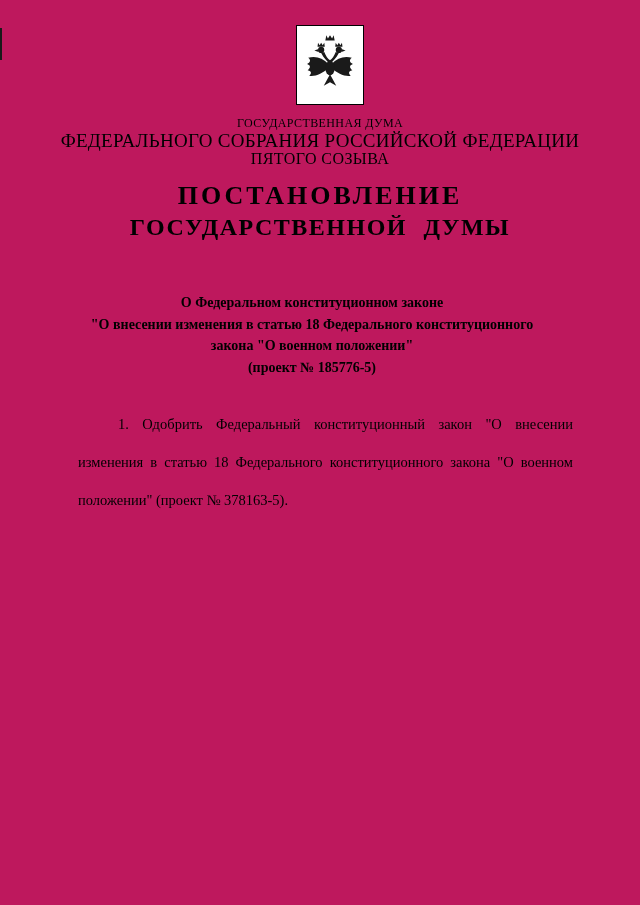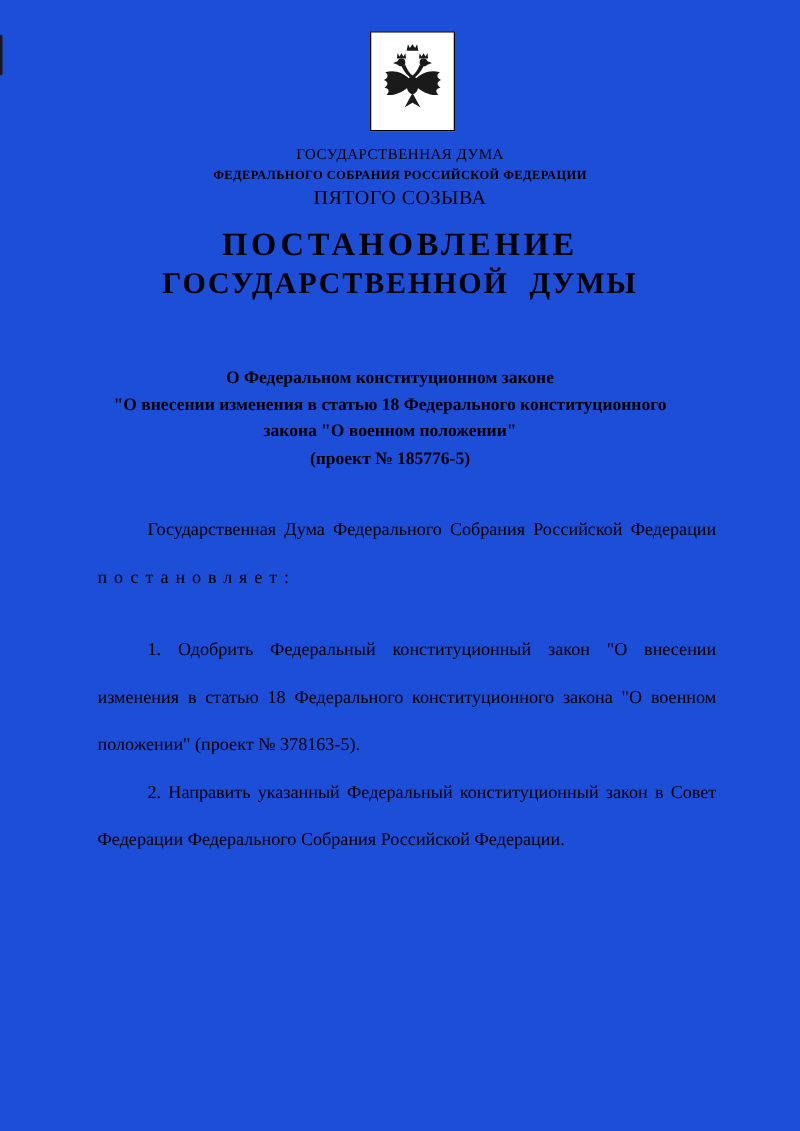--- a/index.html
+++ b/index.html
@@ -5,21 +5,21 @@
   * { margin: 0; padding: 0; box-sizing: border-box; }
   html, body { background: #ffffff; }
   body {
     width: 640px;
     height: 905px;
     position: relative;
     font-family: "Liberation Serif", serif;
     color: #000;
     overflow: hidden;
   }
-  .page { position: absolute; inset: 0; background: #1d4ed8; }
+  .page { position: absolute; inset: 0; background: #be185d; }
 
   .scan-artifact {
     position: absolute;
     left: 0; top: 28px;
     width: 2px; height: 32px;
     background: #1a1a1a;
   }
 
   .emblem-box {
     position: absolute;
@@ -33,21 +33,21 @@
   }
   .emblem-box svg { display: block; }
 
   .header-block {
     position: absolute;
     left: 0; right: 0;
     top: 114px;
     text-align: center;
   }
   .header-line1 { font-size: 12px;   letter-spacing: 0.4px; line-height: 18px; }
-  .header-line2 { font-size: 10px; letter-spacing: 0.3px; line-height: 18px; font-weight: bold; }
+  .header-line2 { font-size: 19px; letter-spacing: 0.3px; line-height: 18px; }
   .header-line3 { font-size: 16px;   letter-spacing: 0.4px; line-height: 18px; }
 
   .title-block {
     position: absolute;
     left: 0; right: 0;
     top: 181px;
     text-align: center;
   }
   .title-line1 {
     font-size: 26px;
@@ -135,18 +135,16 @@
   </div>
 
   <div class="subject-block">
     <div>О Федеральном конституционном законе</div>
     <div>"О внесении изменения в статью 18 Федерального конституционного</div>
     <div>закона "О военном положении"</div>
     <div>(проект № 185776-5)</div>
   </div>
 
   <div class="body-block">
-    <p class="p-resolves"><span>Государственная Дума Федерального Собрания Российской Федерации </span><span class="spaced-word">постановляет</span><span>:</span></p>
     <p class="p-item1">1. Одобрить Федеральный конституционный закон "О внесении изменения в статью 18 Федерального конституционного закона "О военном положении" (проект № 378163-5).</p>
-    <p class="p-item2">2. Направить указанный Федеральный конституционный закон в Совет Федерации Федерального Собрания Российской Федерации.</p>
   </div>
 
 </div>
 
 </body></html>

